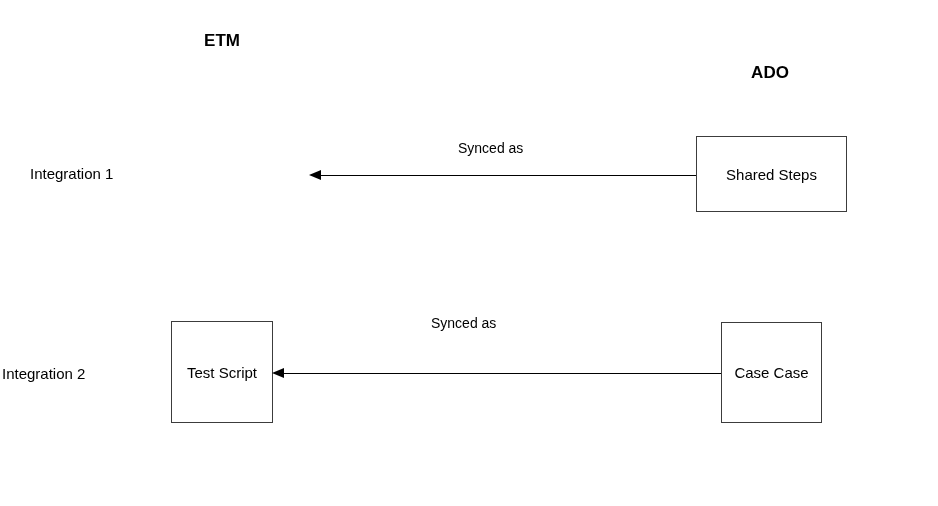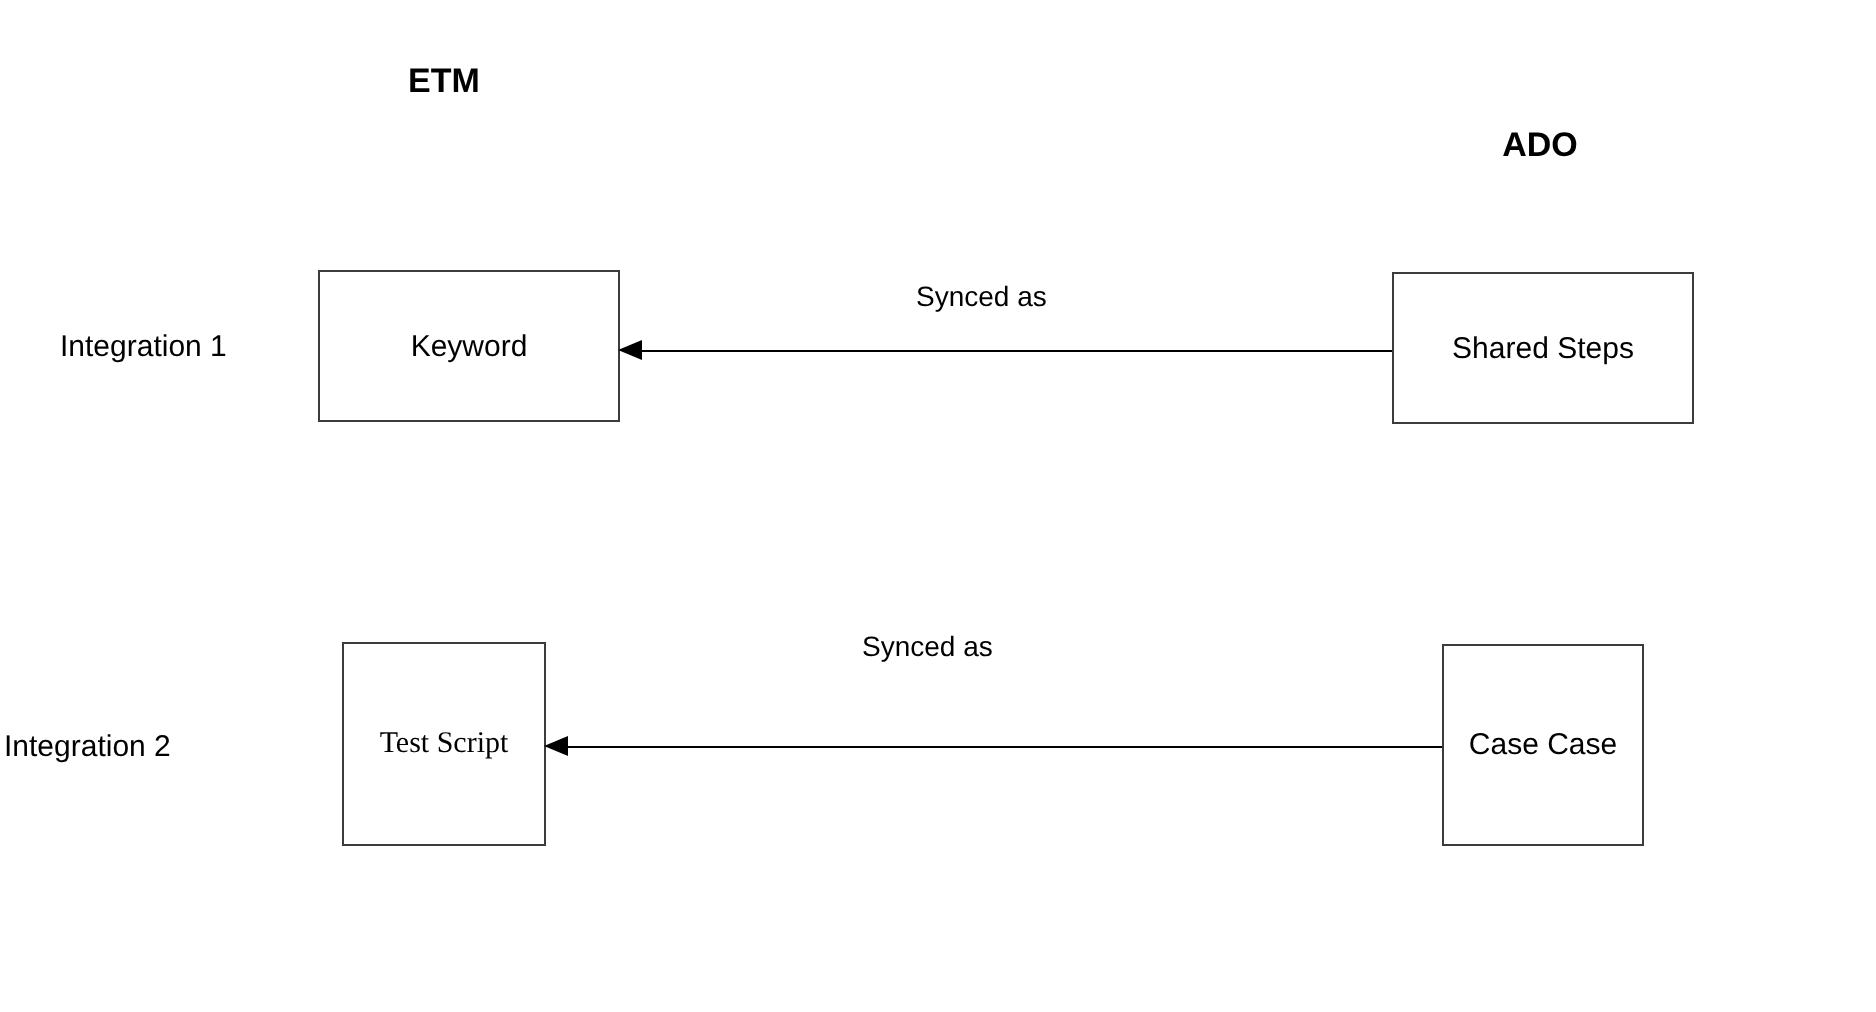--- a/index.html
+++ b/index.html
@@ -92,21 +92,20 @@
     top: 136px;
     width: 151px;
     height: 76px;
     align-items: center;
   }
   #box-test-script {
     left: 171px;
     top: 321px;
     width: 102px;
     height: 102px;
-    font-family: Liberation Serif, serif;
   }
   #box-test-case {
     left: 721px;
     top: 322px;
     width: 101px;
     height: 101px;
   }
 
   
   .connector-line {
@@ -166,23 +165,20 @@
 </head>
 <body>
 
 <div class="canvas">
 
   <div class="col-header" id="header-etm">ETM</div>
   <div class="col-header" id="header-ado">ADO</div>
 
   <div class="row-label" id="label-integration-1">Integration 1</div>
 
-  <div class="node-box" id="box-keyword">
-    <span class="node-label">Keyword</span>
-  </div>
 
   <div class="connector-line" id="connector-1-line"></div>
   <div class="arrowhead-left" id="connector-1-arrowhead"></div>
   <div class="edge-label" id="edge-label-1">Synced as</div>
 
   <div class="node-box" id="box-shared-steps">
     <span class="node-label">Shared Steps</span>
   </div>
 
   <div class="row-label" id="label-integration-2">Integration 2</div>

